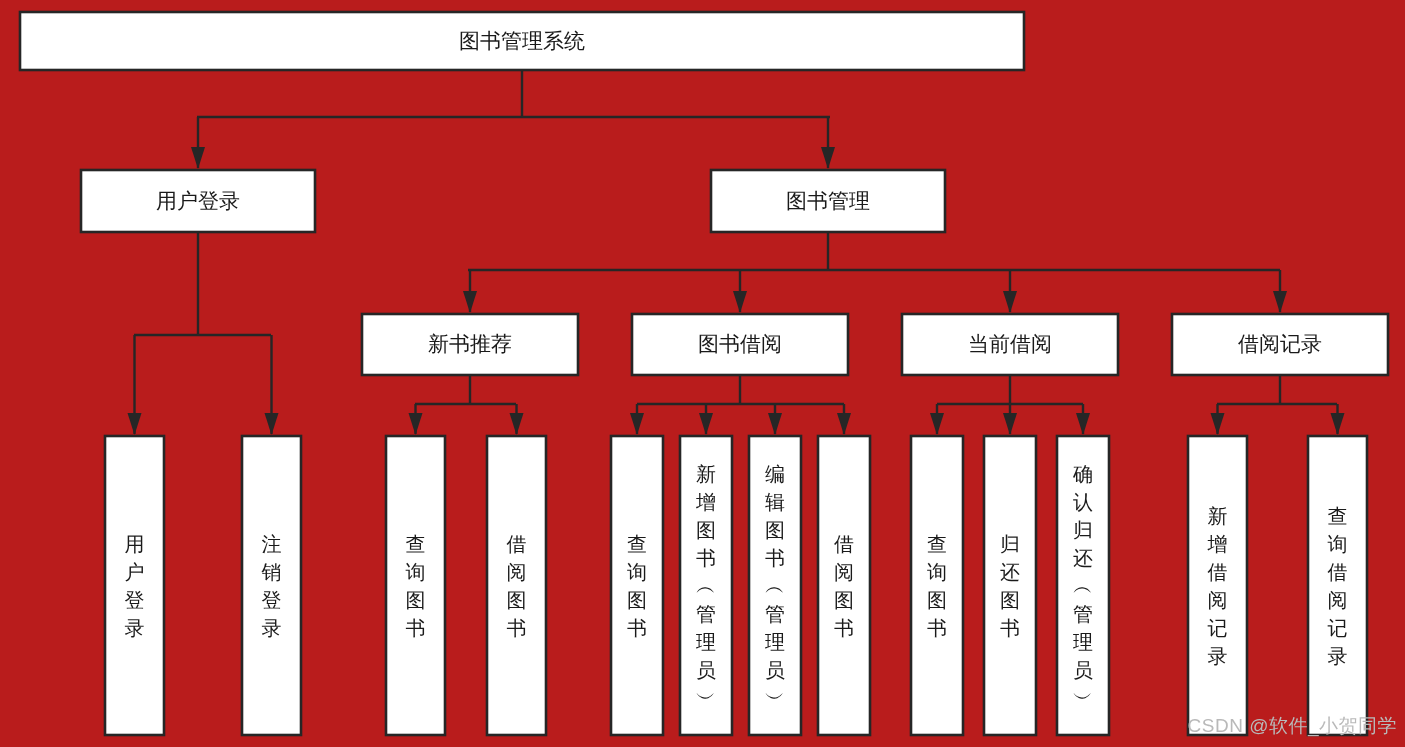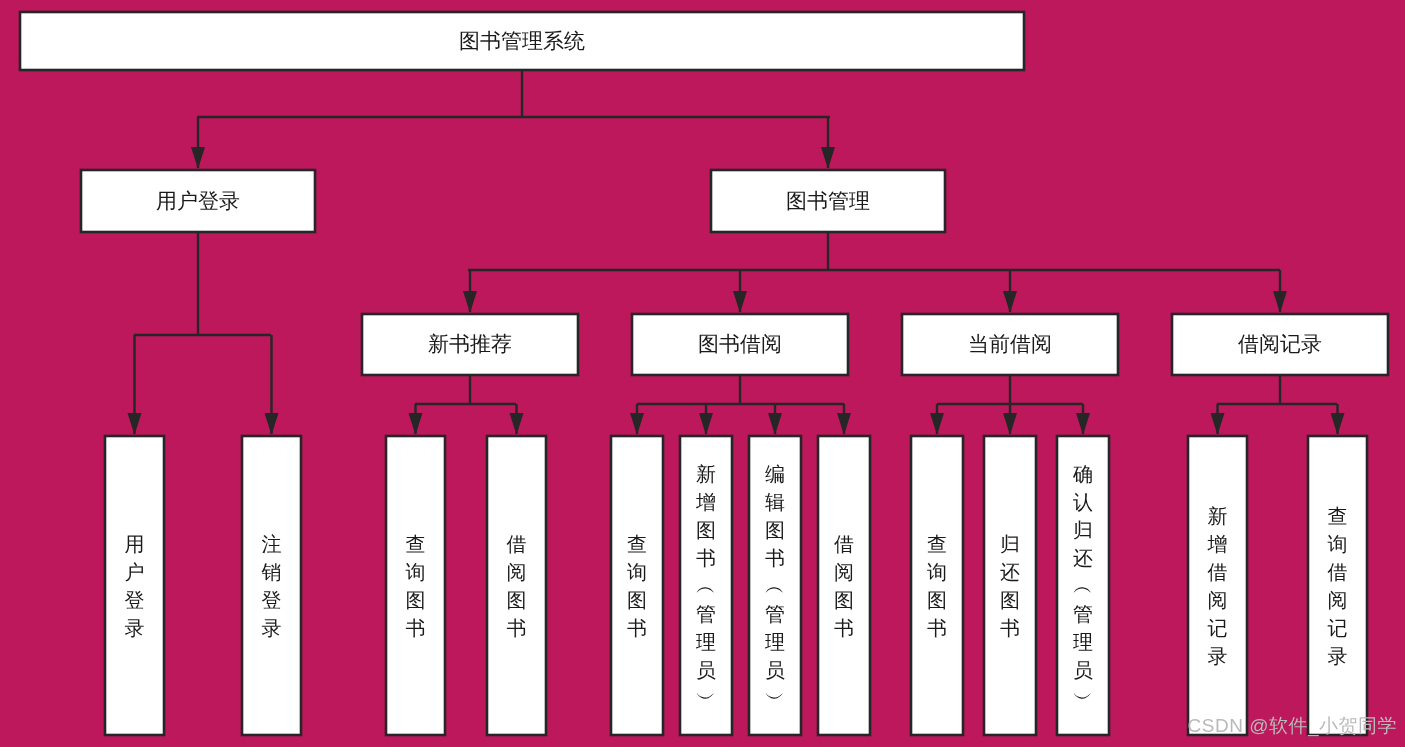--- a/index.html
+++ b/index.html
@@ -10,21 +10,21 @@
   body {
     width: 1405px;
     height: 747px;
     font-family: "Liberation Sans", "DejaVu Sans", sans-serif;
     overflow: hidden;
   }
   #diagram-root {
     position: relative;
     width: 1405px;
     height: 747px;
-    background: #be185d;
+    background: #b91c1c;
   }
   svg.diagram {
     position: absolute;
     left: 0;
     top: 0;
     width: 1405px;
     height: 747px;
   }
   .node-box {
     fill: #ffffff;

